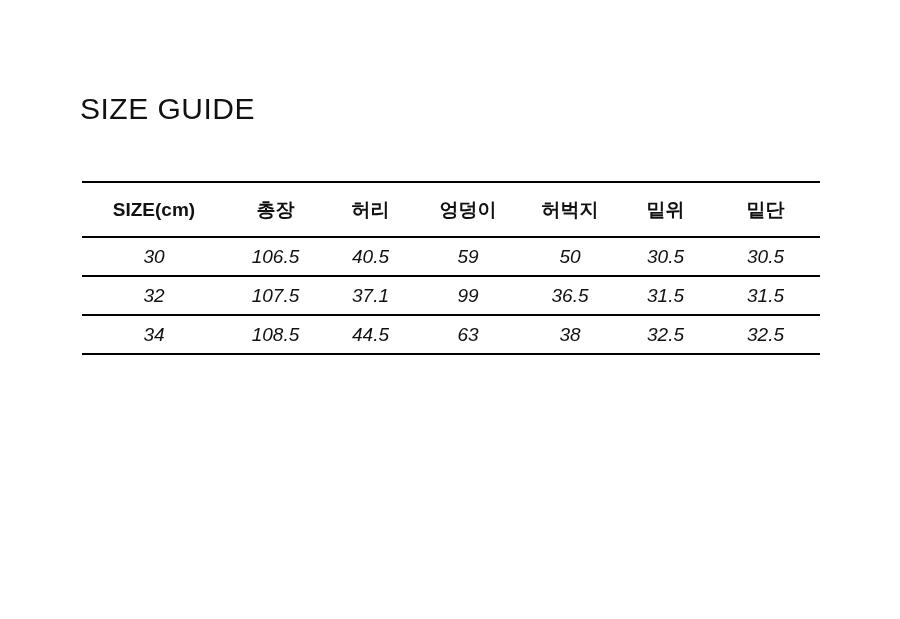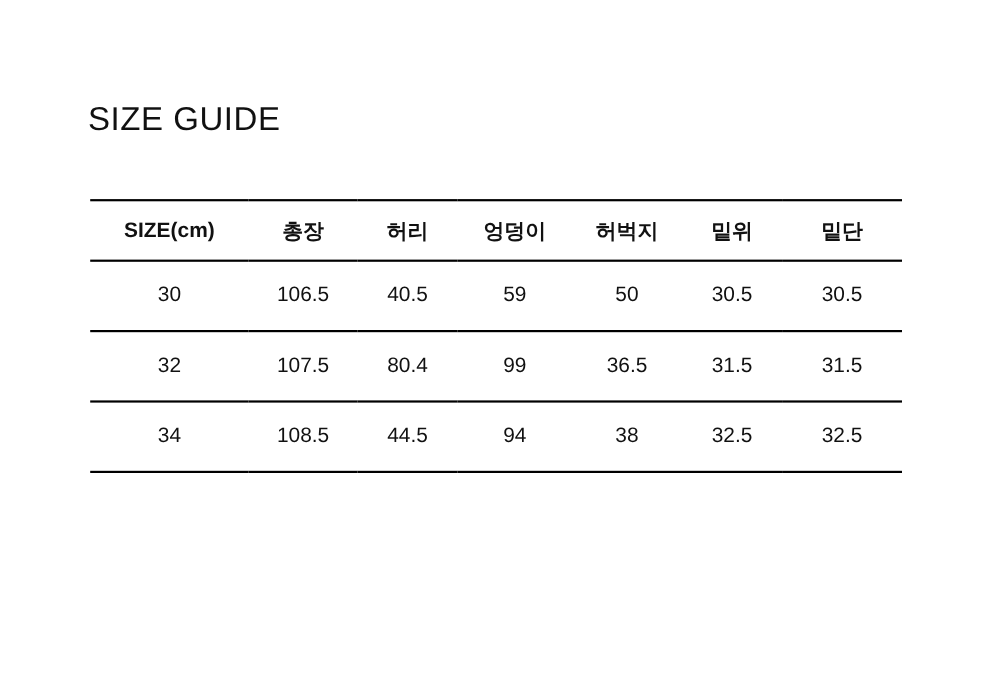--- a/index.html
+++ b/index.html
@@ -41,21 +41,22 @@
   .size-table col.c3 { width: 91px; }
   .size-table col.c4 { width: 104px; }
   .size-table col.c5 { width: 100px; }
   .size-table col.c6 { width: 91px; }
   .size-table col.c7 { width: 109px; }
   .size-table thead tr {
     height: 55px;
     margin-top: 28px;
   }
   .size-table tbody tr {
-    height: 64px;
+    height: 39px;
+    font-style: italic;
   }
   .size-table th {
     font-weight: 600;
     text-align: center;
     vertical-align: middle;
     border-top: 2px solid #000000;
     border-bottom: 2px solid #000000;
     padding: 0;
   }
   .size-table td {
@@ -100,31 +101,31 @@
         <td>106.5</td>
         <td>40.5</td>
         <td>59</td>
         <td>50</td>
         <td>30.5</td>
         <td>30.5</td>
       </tr>
       <tr>
         <td>32</td>
         <td>107.5</td>
-        <td>80.4</td>
+        <td>37.1</td>
         <td>99</td>
         <td>36.5</td>
         <td>31.5</td>
         <td>31.5</td>
       </tr>
       <tr>
         <td>34</td>
         <td>108.5</td>
         <td>44.5</td>
-        <td>94</td>
+        <td>63</td>
         <td>38</td>
         <td>32.5</td>
         <td>32.5</td>
       </tr>
     </tbody>
   </table>
 
 </div>
 
 </body></html>

